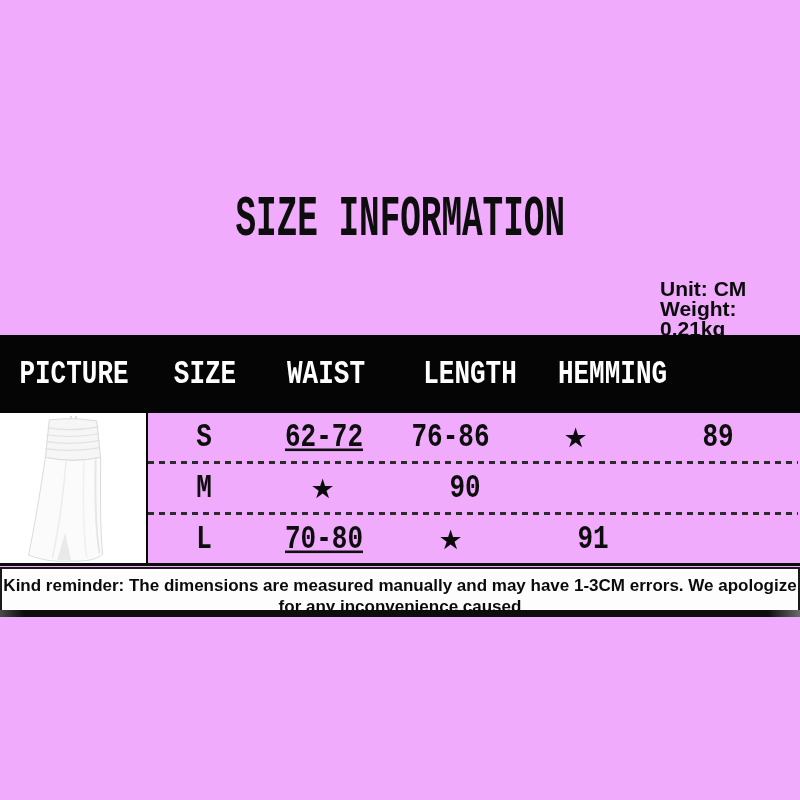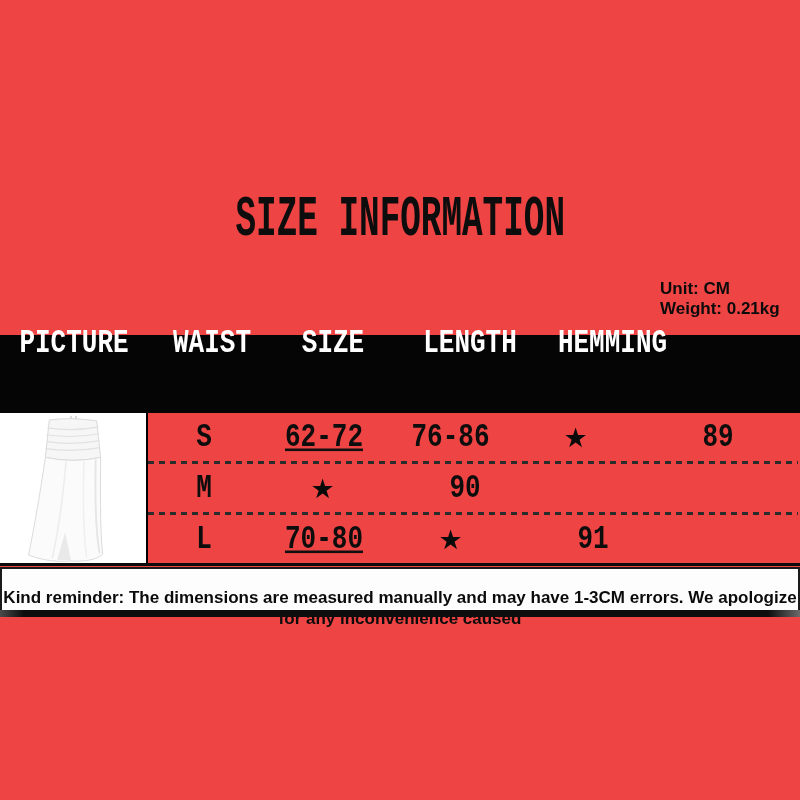--- a/index.html
+++ b/index.html
@@ -1,20 +1,20 @@
 <!DOCTYPE html>
 <html><head>
 <meta charset="utf-8">
 <style>
   * { margin:0; padding:0; box-sizing:border-box; }
   html,body { background:#ffffff; }
   .page {
     position:relative;
     width:800px; height:800px;
-    background:#ef4444;
+    background:#f0abfc;
     overflow:hidden;
     font-family:"Liberation Sans", sans-serif;
     color:#101010;
   }
   
   .typew {
     font-family:"Liberation Mono","DejaVu Sans Mono",monospace;
     font-weight:700;
     color:#0d0d0d;
   }
@@ -29,32 +29,32 @@
     font-size:44px;
     display:inline-block;
     transform:scale(0.78,1.32);
     transform-origin:center center;
     letter-spacing:0px;
     white-space:nowrap;
   }
 
   .unit-block {
     position:absolute; top:279px; left:660px;
-    font-size:17px; font-weight:700; line-height:20px;
+    font-size:21px; font-weight:700; line-height:20px;
     color:#0b0b0b;
   }
 
   .header-bar {
     position:absolute; top:335px; left:0;
     width:800px; height:78px;
     background:#050505;
     display:flex; align-items:center;
   }
   .hcell {
-    display:flex; justify-content:center;
+    display:flex; align-items:center; justify-content:center;
     height:100%;
   }
   .hcell span { color:#ffffff; font-size:26px; white-space:nowrap; }
   .w-pic {width:148px;} .w-size {width:114px;} .w-waist {width:128px;}
   .w-hip {width:125px;} .w-hem {width:125px;} .w-len {width:160px;}
 
   .table-body {
     position:absolute; top:413px; left:0;
     width:800px; height:150px;
     display:flex;
@@ -94,21 +94,21 @@
     position:absolute; top:563px; left:0;
     width:800px; height:3px; background:#0c0c0c;
   }
 
   .footer-box {
     position:absolute; top:567px; left:0;
     width:800px; height:50px;
     background:#fdfdfd;
     border:2px solid #1a1a1a; border-bottom:none;
     text-align:center;
-    padding-top:18px;
+    padding-top:6px;
   }
   .footer-box div {
     font-size:17px; font-weight:700; line-height:21px; color:#0b0b0b;
   }
   .bottom-bar {
     position:absolute; top:610px; left:0;
     width:800px; height:7px;
     background:linear-gradient(90deg,#4a4a4a 0,#0d0d0d 3%,#0d0d0d 96%,#6a6a6a 100%);
   }
 </style>
@@ -123,25 +123,25 @@
 
   <div class="unit-block">
     <div>Unit: CM</div>
     <div>Weight: 0.21kg</div>
   </div>
 
   <div class="header-bar">
     <div class="hcell w-pic">
       <span class="typew stretch">PICTURE</span>
     </div>
+    <div class="hcell w-size">
+      <span class="typew stretch">SIZE</span>
+    </div>
     <div class="hcell w-waist">
       <span class="typew stretch">WAIST</span>
-    </div>
-    <div class="hcell w-size">
-      <span class="typew stretch">SIZE</span>
     </div>
     <div class="hcell w-len">
       <span class="typew stretch">LENGTH</span>
     </div>
     <div class="hcell w-hem">
       <span class="typew stretch">HEMMING</span>
     </div>
   </div>
 
   <div class="table-body">

